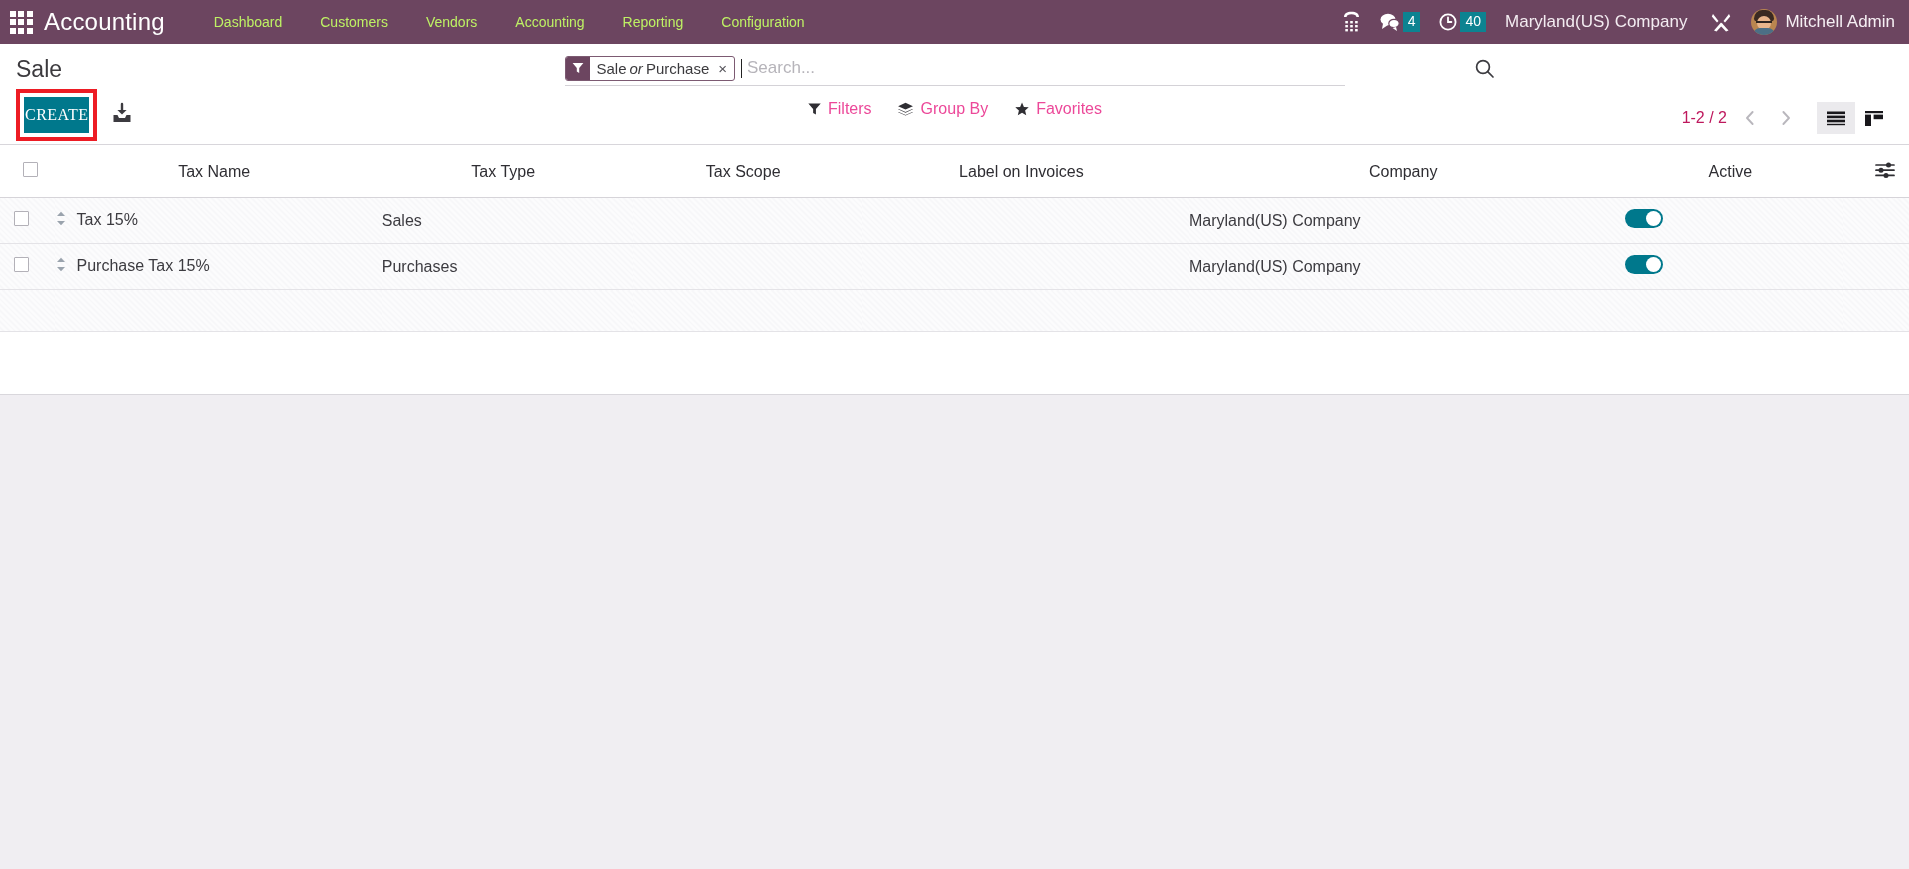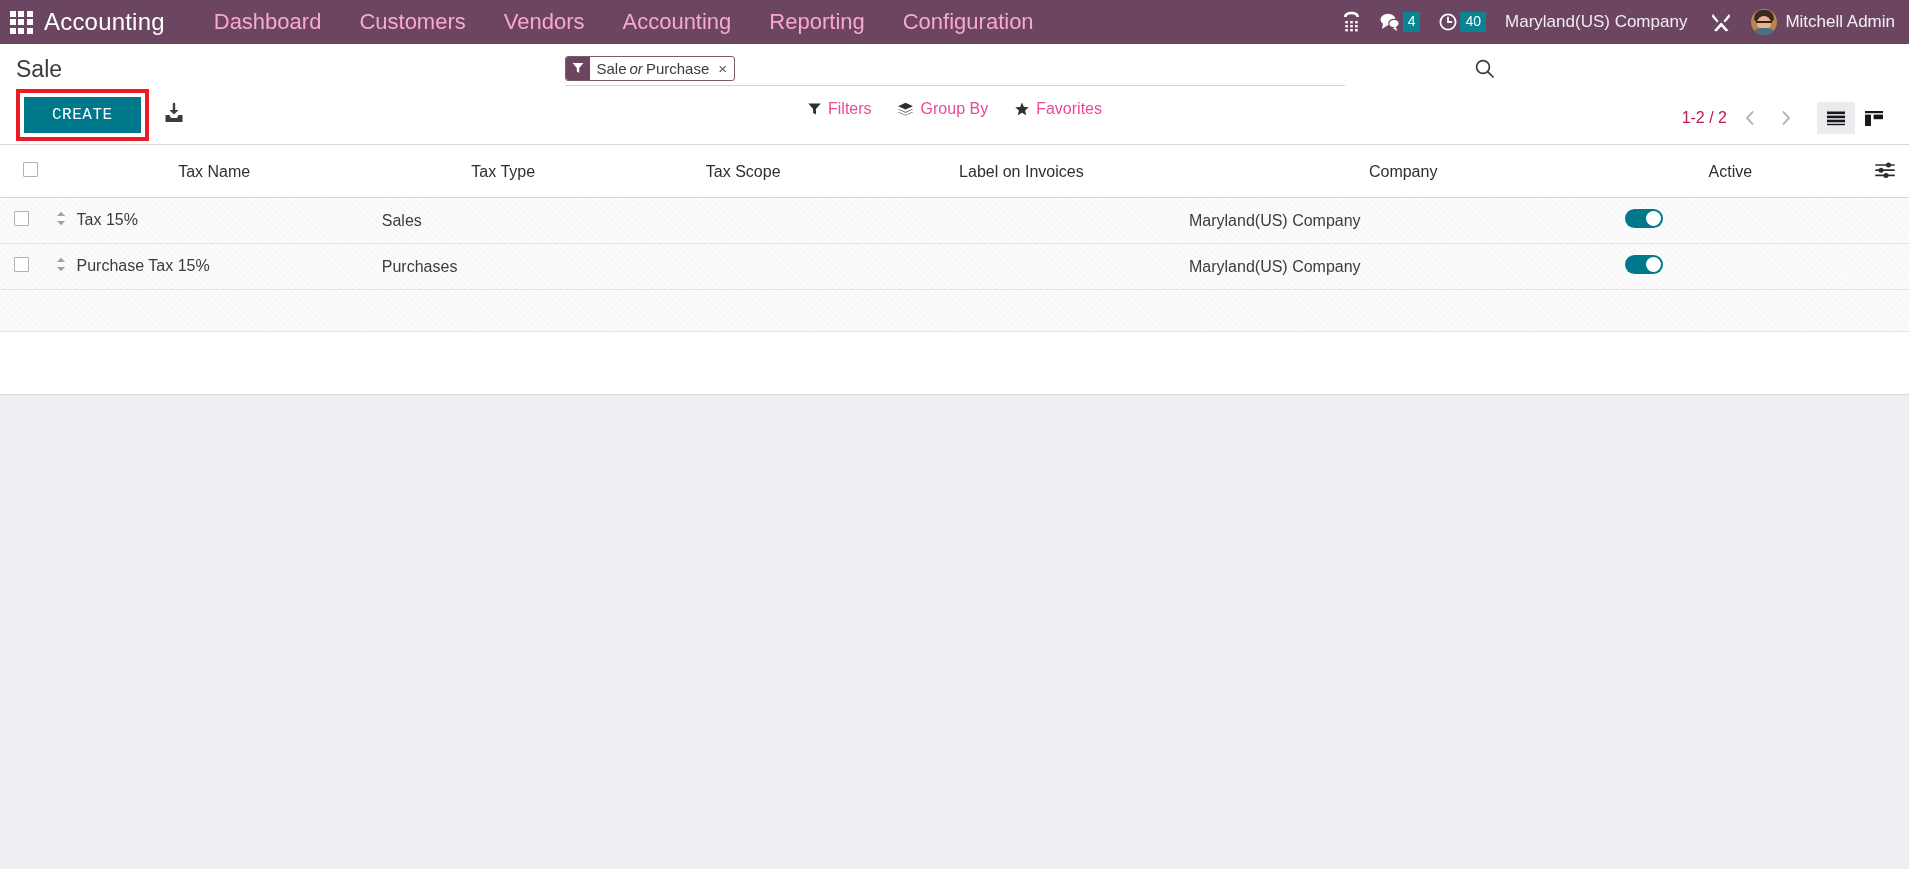--- a/index.html
+++ b/index.html
@@ -26,21 +26,21 @@
     cursor: pointer;
   }
   .grid-icon { display: grid; grid-template-columns: repeat(3, 6px); grid-gap: 2.5px; }
   .grid-icon i { display: block; width: 6px; height: 6px; background: #fff; }
   .brand {
     font-size: 24px; letter-spacing: .2px; color: #fff;
     padding: 0 4px 0 2px; white-space: nowrap; cursor: pointer;
   }
   .menu-list { display: flex; align-items: center; margin-left: 26px; }
   .menu-item {
-    font-size: 22px; color: #f9a8d4; padding: 0 19px; white-space: nowrap;
+    font-size: 14px; color: #bef264; padding: 0 19px; white-space: nowrap;
     cursor: pointer; line-height: 44px;
   }
   .nav-right {
     margin-left: auto; display: flex; align-items: center; height: 44px;
     padding-right: 14px;
   }
   .nav-icon-btn {
     display: flex; align-items: center; justify-content: center;
     height: 44px; padding: 0 9px; cursor: pointer; position: relative;
   }
@@ -121,22 +121,22 @@
 
   .cp-row-2 { display: flex; align-items: center; height: 52px; }
   .create-wrap { display: flex; align-items: center; margin-top: -6px; }
   .create-highlight {
     border: 4px solid #ed1c24; padding: 4px;
     display: inline-block; line-height: 0;
   }
   .btn-create {
     background: #00788c; color: #ffffff;
     font-size: 16px; letter-spacing: .5px;
-    border: none; padding: 10px 28px; cursor: pointer;
-    line-height: 1; font-family: Liberation Mono, monospace;
+    border: none; padding: 10px 1px; cursor: pointer;
+    line-height: 1; font-family: Liberation Serif, serif;
   }
   .import-icon { margin-left: 14px; cursor: pointer; }
 
   .cp-filters {
     position: absolute; left: 50%; transform: translateX(-50%);
     display: flex; align-items: center; gap: 26px; top: 56px;
   }
   .cp-filter-item {
     display: flex; align-items: center; gap: 7px;
     font-size: 16px; color: #ec4899; cursor: pointer; white-space: nowrap;
@@ -300,20 +300,24 @@
             </svg>
           </span>
           <span class="facet-label">
             <span>Sale</span>
             <em>or</em>
             <span>Purchase</span>
           </span>
           <span class="facet-x">×</span>
         </div>
 
+        <div class="search-input-wrap">
+          <span class="caret-bar"></span>
+          <span class="search-placeholder">Search...</span>
+        </div>
 
         <span class="search-glass">
           <svg width="21" height="21" viewBox="0 0 21 21">
             <circle cx="9" cy="9" r="6.4" fill="none" stroke="#3c3b40" stroke-width="1.7"></circle>
             <path d="M13.7 13.7 L19 19" stroke="#3c3b40" stroke-width="1.7" stroke-linecap="round"></path>
           </svg>
         </span>
       </div>
     </div>
   </div>

